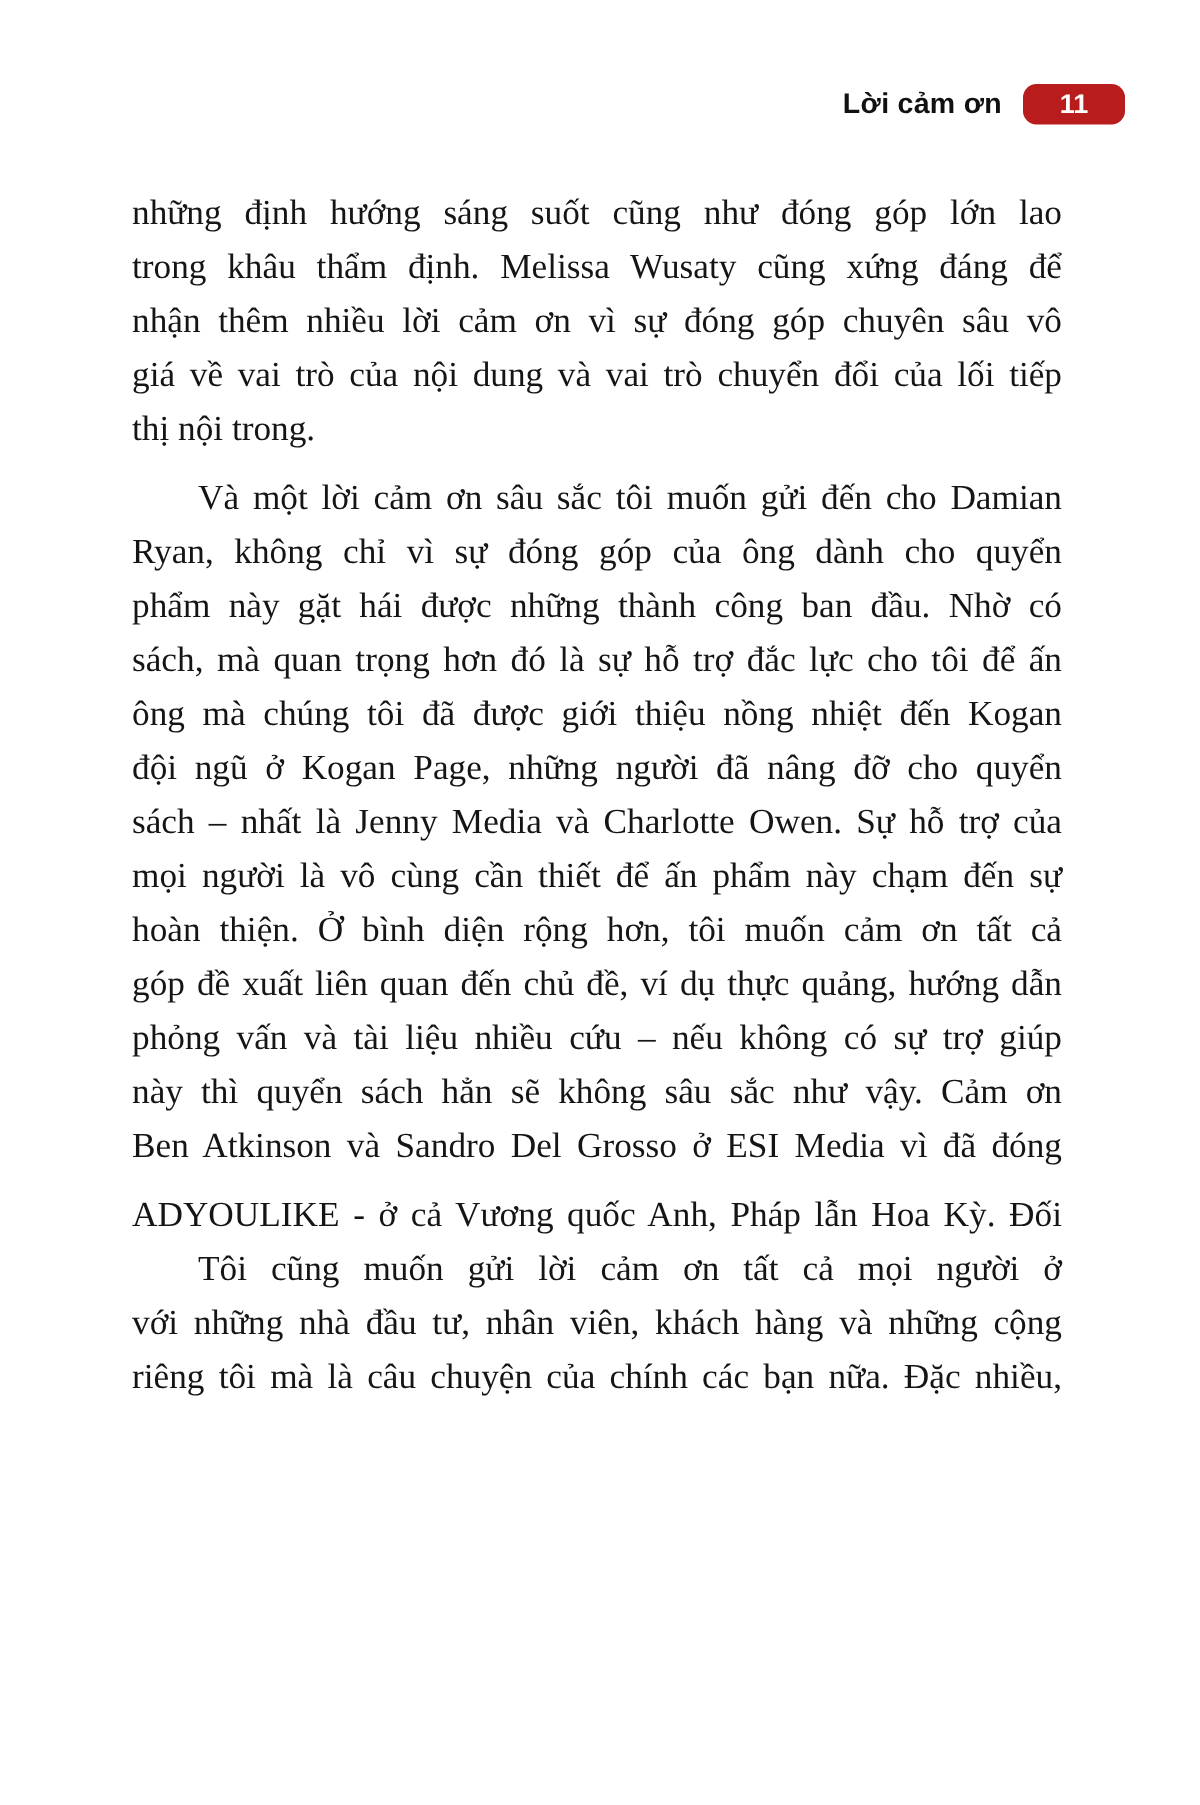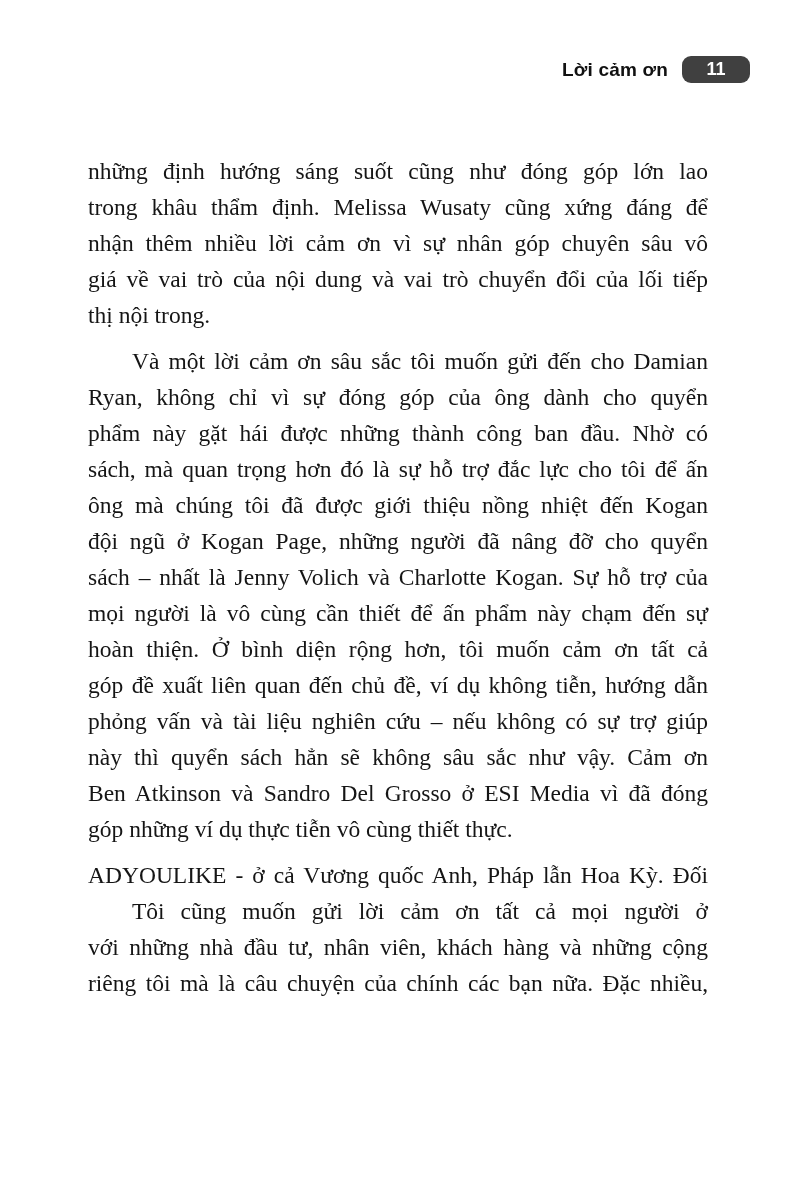--- a/index.html
+++ b/index.html
@@ -1,59 +1,58 @@
 <!DOCTYPE html>
 <html><head>
 <meta charset="utf-8">
 <style>
   html, body { margin: 0; padding: 0; background: #ffffff; }
   body { width: 800px; height: 1203px; position: relative; overflow: hidden; }
   .page { position: absolute; left: 0; top: 0; width: 800px; height: 1203px; background: #fff; }
   .running-header { position: absolute; top: 56px; right: 50px; display: flex; align-items: center; }
   .header-title { font-family: "Liberation Sans", "DejaVu Sans", sans-serif; font-weight: bold; font-size: 19px; color: #111; margin-right: 14px; letter-spacing: 0.2px; }
-  .page-badge { background: #404040; color: #fff; font-family: "Liberation Sans", "DejaVu Sans", sans-serif; font-weight: bold; font-size: 18px; width: 68px; height: 27px; border-radius: 9px; display: flex; align-items: center; justify-content: center; }
-  .body { position: absolute; left: 88px; top: 124px; width: 620px; margin-top: 29px; }
+  .page-badge { background: #b91c1c; color: #fff; font-family: "Liberation Sans", "DejaVu Sans", sans-serif; font-weight: bold; font-size: 18px; width: 68px; height: 27px; border-radius: 9px; display: flex; align-items: center; justify-content: center; }
+  .body { position: absolute; left: 88px; top: 124px; width: 620px; }
   .line { font-family: "Liberation Serif", "DejaVu Serif", serif; font-size: 23.5px; color: #151515; height: 36px; line-height: 36px; white-space: nowrap; text-align: justify; text-align-last: justify; overflow: visible; }
   .line.last { text-align-last: left; }
   .line.indent { padding-left: 44px; }
   .para-gap { height: 10px; }
 </style>
 </head>
 <body>
 
 <div class="page">
   <div class="running-header">
     <span class="header-title">Lời cảm ơn</span>
     <span class="page-badge">11</span>
   </div>
 
   <div class="body">
     <div>
       <div class="line">những định hướng sáng suốt cũng như đóng góp lớn lao</div>
       <div class="line">trong khâu thẩm định. Melissa Wusaty cũng xứng đáng để</div>
-      <div class="line">nhận thêm nhiều lời cảm ơn vì sự nhân góp chuyên sâu vô</div>
+      <div class="line">nhận thêm nhiều lời cảm ơn vì sự đóng góp chuyên sâu vô</div>
       <div class="line">giá về vai trò của nội dung và vai trò chuyển đổi của lối tiếp</div>
       <div class="line last">thị nội trong.</div>
     </div>
     <div class="para-gap"></div>
     <div>
       <div class="line indent">Và một lời cảm ơn sâu sắc tôi muốn gửi đến cho Damian</div>
       <div class="line">Ryan, không chỉ vì sự đóng góp của ông dành cho quyển</div>
       <div class="line">phẩm này gặt hái được những thành công ban đầu. Nhờ có</div>
       <div class="line">sách, mà quan trọng hơn đó là sự hỗ trợ đắc lực cho tôi để ấn</div>
       <div class="line">ông mà chúng tôi đã được giới thiệu nồng nhiệt đến Kogan</div>
       <div class="line">đội ngũ ở Kogan Page, những người đã nâng đỡ cho quyển</div>
-      <div class="line">sách – nhất là Jenny Volich và Charlotte Kogan. Sự hỗ trợ của</div>
+      <div class="line">sách – nhất là Jenny Media và Charlotte Owen. Sự hỗ trợ của</div>
       <div class="line">mọi người là vô cùng cần thiết để ấn phẩm này chạm đến sự</div>
       <div class="line">hoàn thiện. Ở bình diện rộng hơn, tôi muốn cảm ơn tất cả</div>
-      <div class="line">góp đề xuất liên quan đến chủ đề, ví dụ không tiễn, hướng dẫn</div>
-      <div class="line">phỏng vấn và tài liệu nghiên cứu – nếu không có sự trợ giúp</div>
+      <div class="line">góp đề xuất liên quan đến chủ đề, ví dụ thực quảng, hướng dẫn</div>
+      <div class="line">phỏng vấn và tài liệu nhiều cứu – nếu không có sự trợ giúp</div>
       <div class="line">này thì quyển sách hẳn sẽ không sâu sắc như vậy. Cảm ơn</div>
       <div class="line">Ben Atkinson và Sandro Del Grosso ở ESI Media vì đã đóng</div>
-      <div class="line last">góp những ví dụ thực tiễn vô cùng thiết thực.</div>
     </div>
     <div class="para-gap"></div>
     <div>
       <div class="line">ADYOULIKE - ở cả Vương quốc Anh, Pháp lẫn Hoa Kỳ. Đối</div>
       <div class="line indent">Tôi cũng muốn gửi lời cảm ơn tất cả mọi người ở</div>
       <div class="line">với những nhà đầu tư, nhân viên, khách hàng và những cộng</div>
       <div class="line">riêng tôi mà là câu chuyện của chính các bạn nữa. Đặc nhiều,</div>
     </div>
   </div>
 </div>

